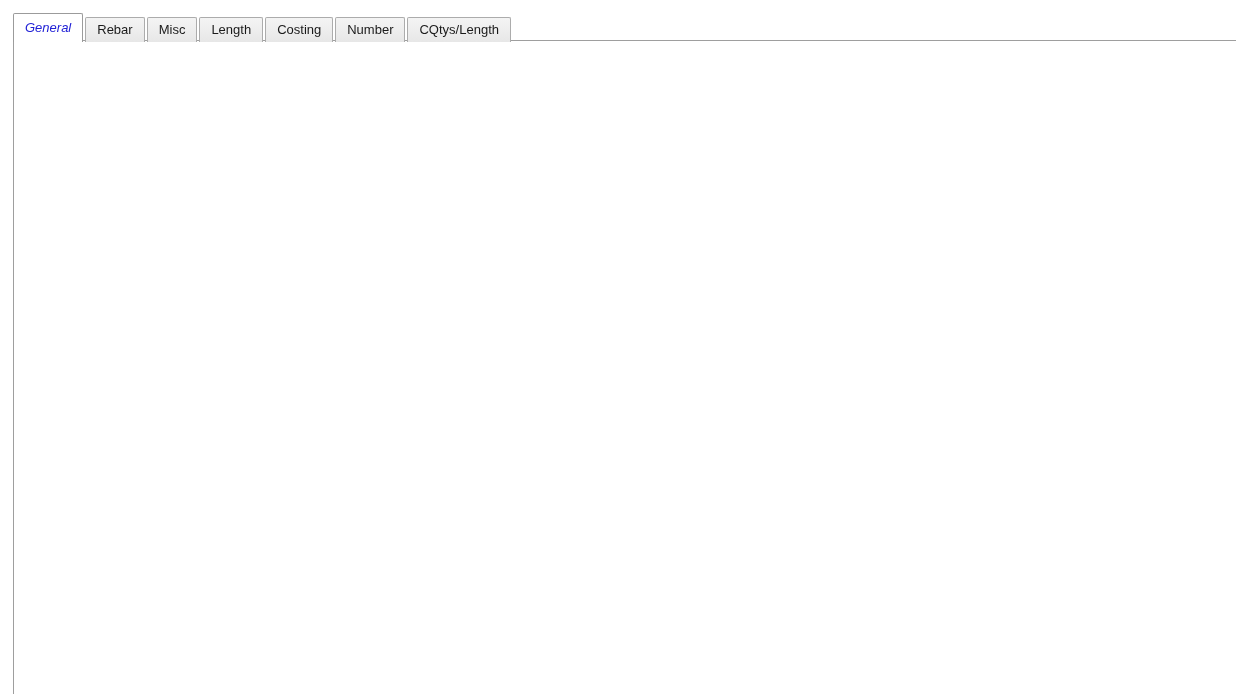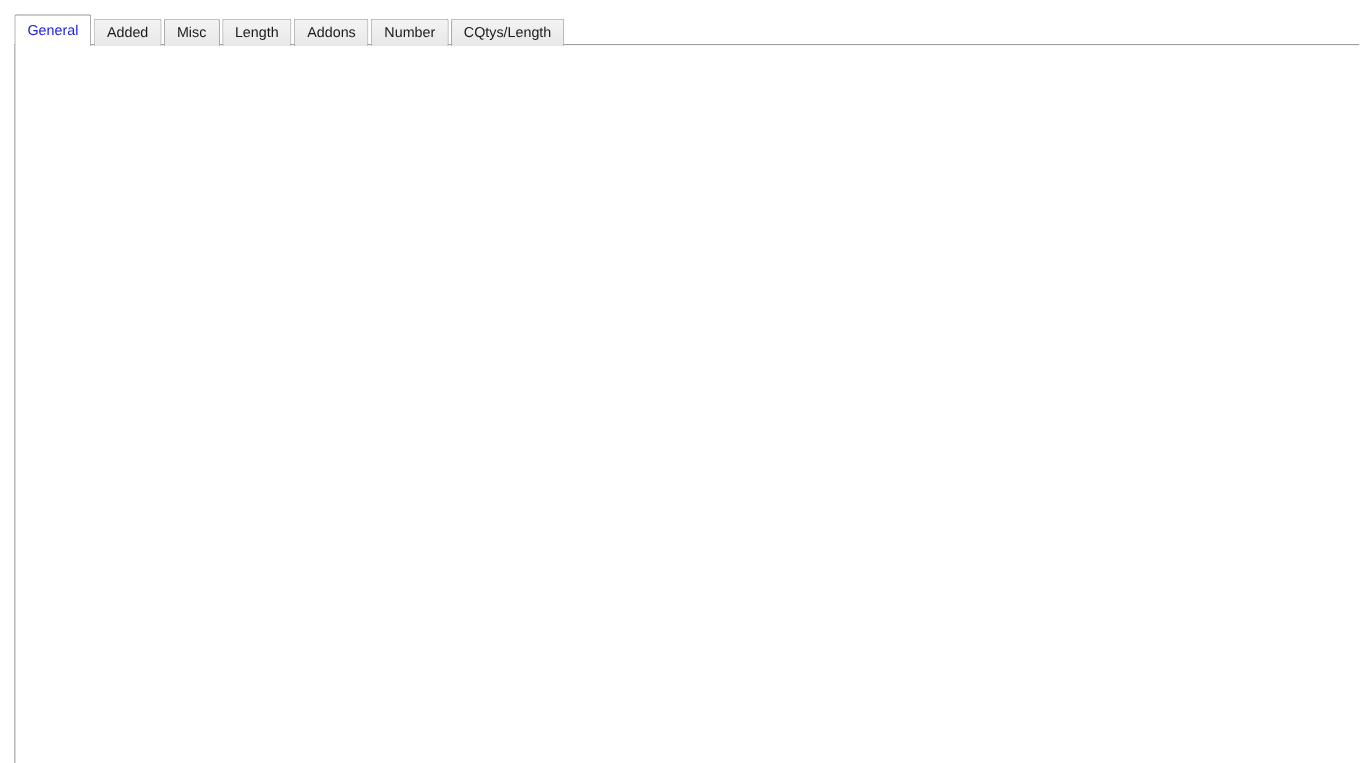--- a/index.html
+++ b/index.html
@@ -6,21 +6,21 @@
   html,body { width:1236px; height:694px; background:#fff;
     font-family:"Liberation Sans","DejaVu Sans",sans-serif; color:#1a1a1a; }
   .abs { position:absolute; }
   #page { position:relative; width:1236px; height:694px; overflow:hidden; background:#fff; }
 
   
   #tabbar { left:13px; top:13px; height:29px; display:flex; align-items:flex-end; z-index:3; }
   .tab { height:25px; line-height:24px; padding:0 11px; font-size:13px; color:#1a1a1a;
     background:linear-gradient(#f4f4f4,#e7e7e7); border:1px solid #acacac; border-bottom:none;
     margin-right:2px; border-radius:2px 2px 0 0; cursor:default; }
-  .tab.active { height:29px; line-height:28px; background:#fff; color:#2121d6; border-color:#9b9b9b; }
+  .tab.active { height:29px; line-height:28px; background:#fff; color:#2121d6; border-color:#9b9b9b;font-style:italic; }
 
   
   #content { left:13px; top:40px; width:1223px; height:654px; background:#fff;
     border-left:1px solid #9e9e9e; border-top:1px solid #9e9e9e; z-index:1; }
 
   #titlebar { left:14px; top:42px; width:1221px; height:27px;
     background:linear-gradient(#dcdcdc,#cfcfcf); border:1px solid #b3b3b3;
     font-size:17px; color:#2b2b2b; line-height:25px; padding-left:10px; z-index:2; }
 
   .lbl { font-size:13.5px; color:#1a1a1a; white-space:nowrap; }
@@ -70,24 +70,24 @@
 <body>
 
 <div id="page">
 
   
   <div id="content" class="abs"></div>
 
   
   <div id="tabbar" class="abs">
     <div class="tab active">General</div>
-    <div class="tab">Added</div>
+    <div class="tab">Rebar</div>
     <div class="tab">Misc</div>
     <div class="tab">Length</div>
-    <div class="tab">Addons</div>
+    <div class="tab">Costing</div>
     <div class="tab">Number</div>
     <div class="tab">CQtys/Length</div>
   </div>
 
   
 
   
   <div class="abs lbl" style="left:30px; top:87px;">Description</div>
   <input class="abs tb" style="left: 30px; top: 107px; width: 576px; height: 25px;" value="Box Out ~LN~x~WI~x~HT~">
 

